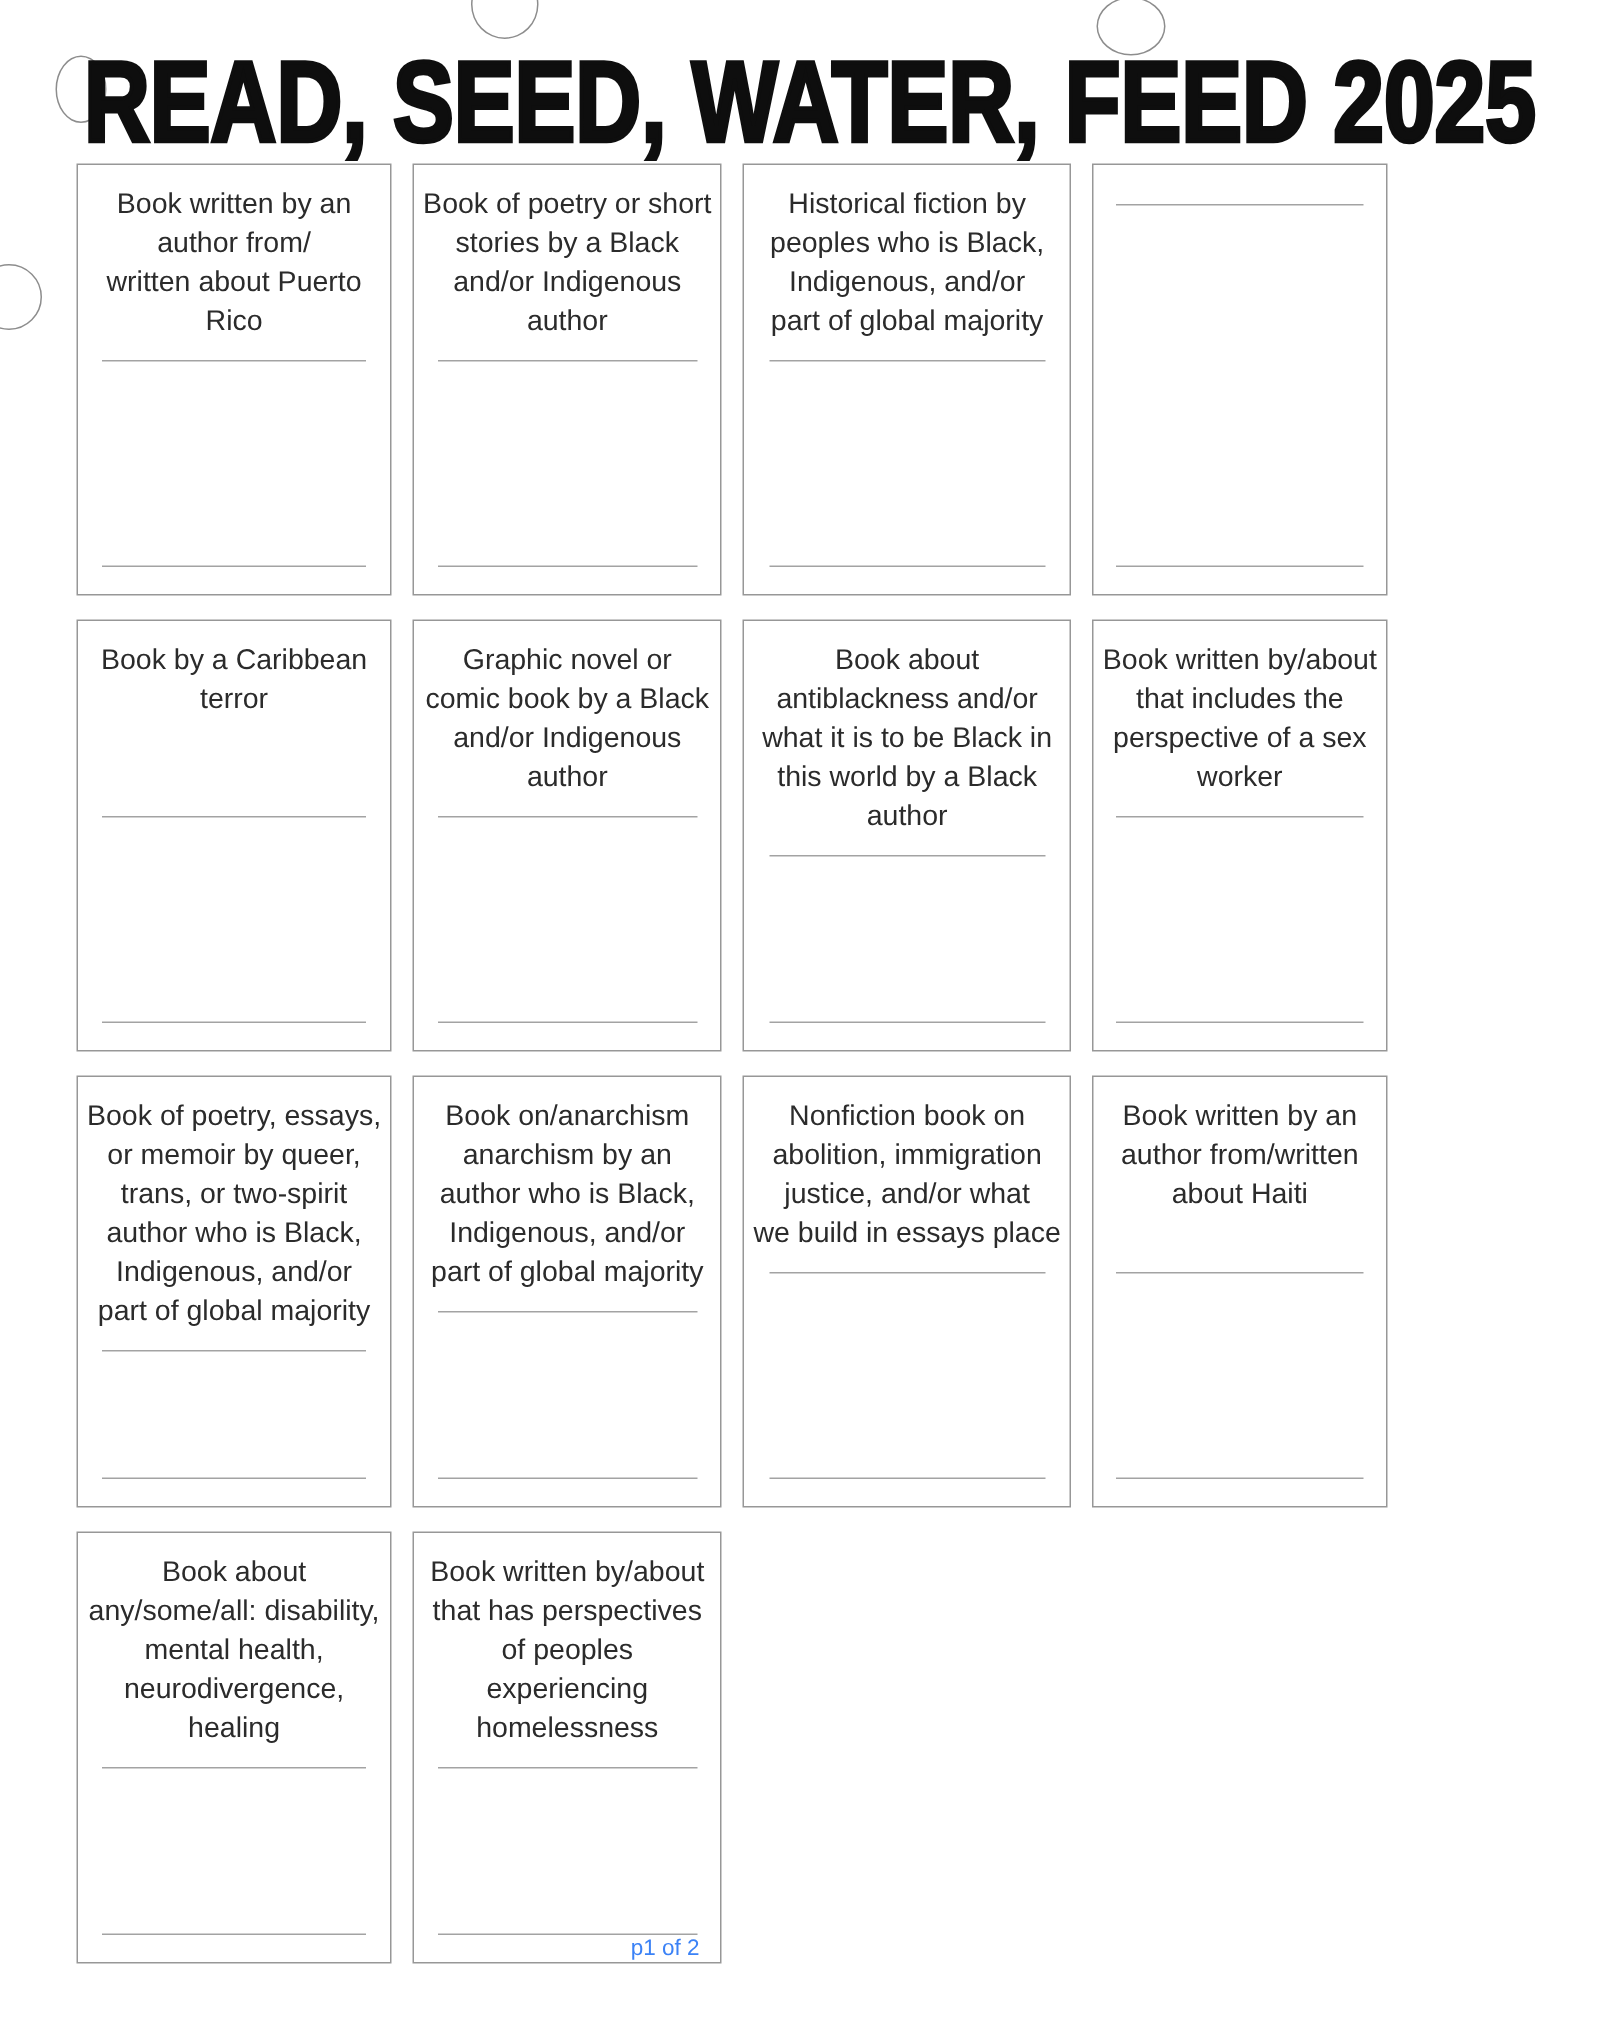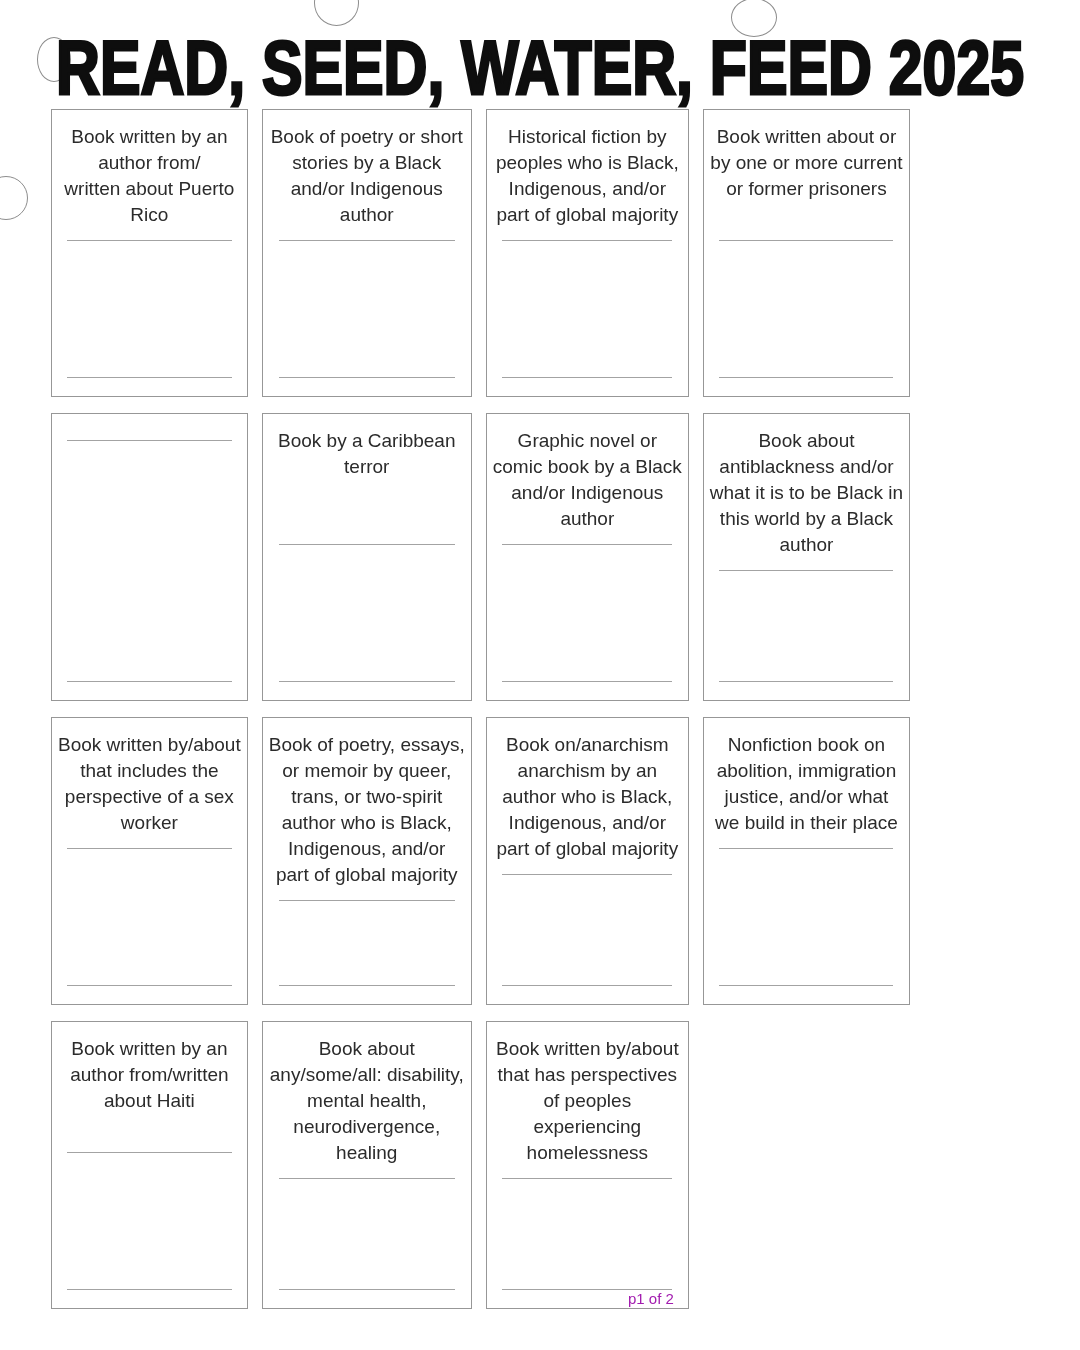--- a/index.html
+++ b/index.html
@@ -83,21 +83,21 @@
     flex:0 0 auto;
   }
   .line-top{margin-top:12px;}
   .spacer{flex:1 1 auto;}
   .line-bottom{margin-bottom:18px;}
   .page-label{
     position:absolute;
     right:14px;
     bottom:1px;
     font-size:15px;
-    color:#a21caf;
+    color:#3b82f6;
     line-height:16px;
   }
 </style>
 </head>
 <body>
 
 <div class="page">
 
   <div class="circle c1"></div>
   <div class="circle c2"></div>
@@ -133,28 +133,20 @@
     <div class="card">
       <div class="prompt">Historical fiction by
 peoples who is Black,
 Indigenous, and/or
 part of global majority</div>
       <div class="line line-top"></div>
       <div class="spacer"></div>
       <div class="line line-bottom"></div>
     </div>
 
-    <div class="card">
-      <div class="prompt">Book written about or
-by one or more current
-or former prisoners</div>
-      <div class="line line-top"></div>
-      <div class="spacer"></div>
-      <div class="line line-bottom"></div>
-    </div>
 
 
     <div class="card">
       <div class="line line-top"></div>
       <div class="spacer"></div>
       <div class="line line-bottom"></div>
     </div>
 
     <div class="card">
       <div class="prompt">Book by a Caribbean
@@ -215,21 +207,21 @@
 part of global majority</div>
       <div class="line line-top"></div>
       <div class="spacer"></div>
       <div class="line line-bottom"></div>
     </div>
 
     <div class="card">
       <div class="prompt">Nonfiction book on
 abolition, immigration
 justice, and/or what
-we build in their place</div>
+we build in essays place</div>
       <div class="line line-top"></div>
       <div class="spacer"></div>
       <div class="line line-bottom"></div>
     </div>
 
     <div class="card">
       <div class="prompt">Book written by an
 author from/written
 about Haiti</div>
       <div class="line line-top"></div>

